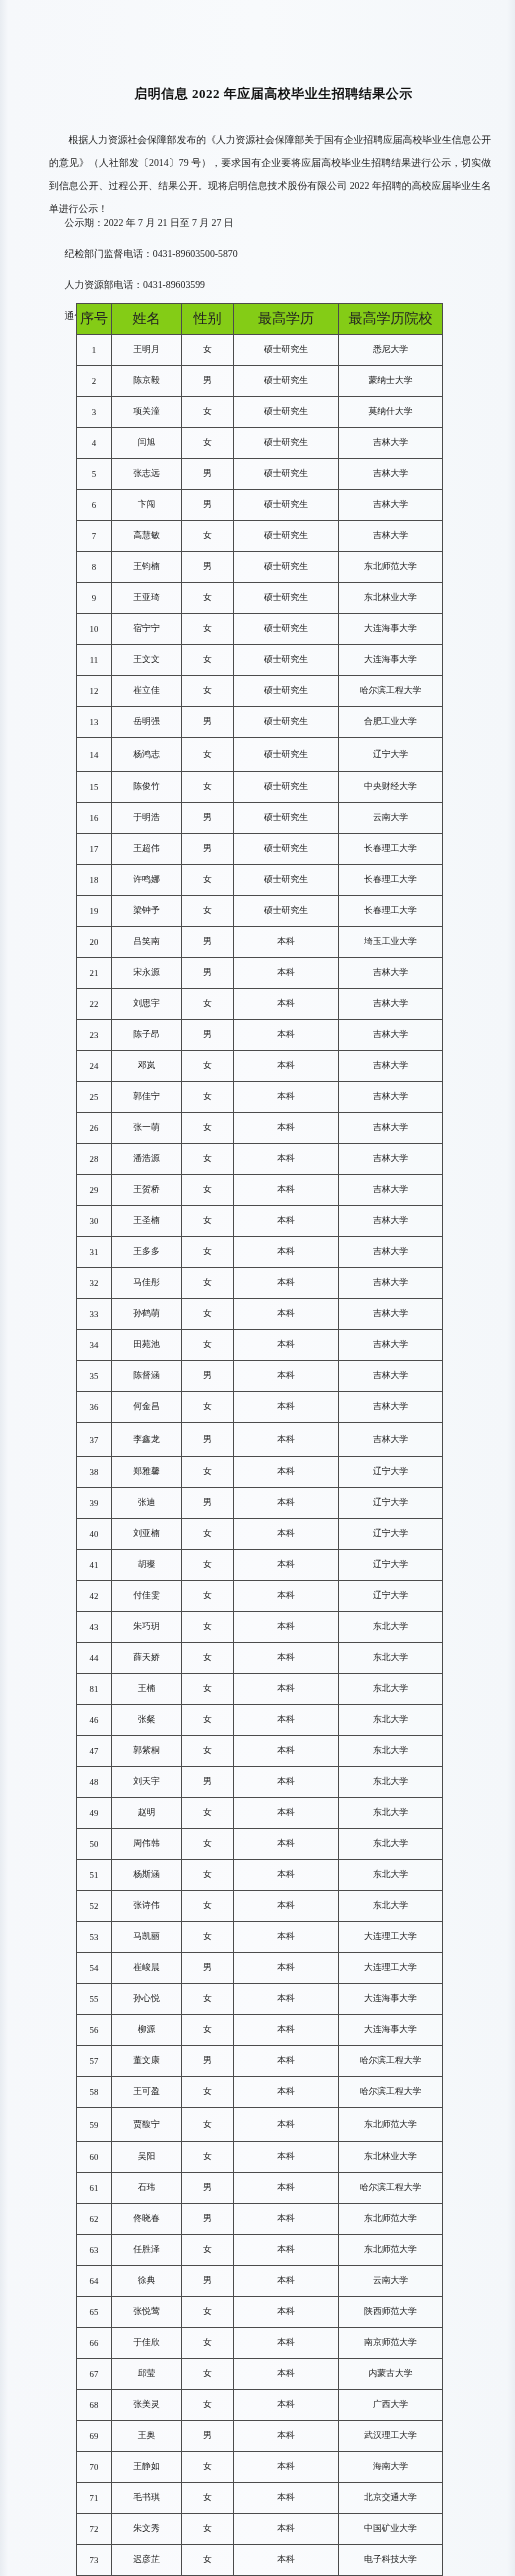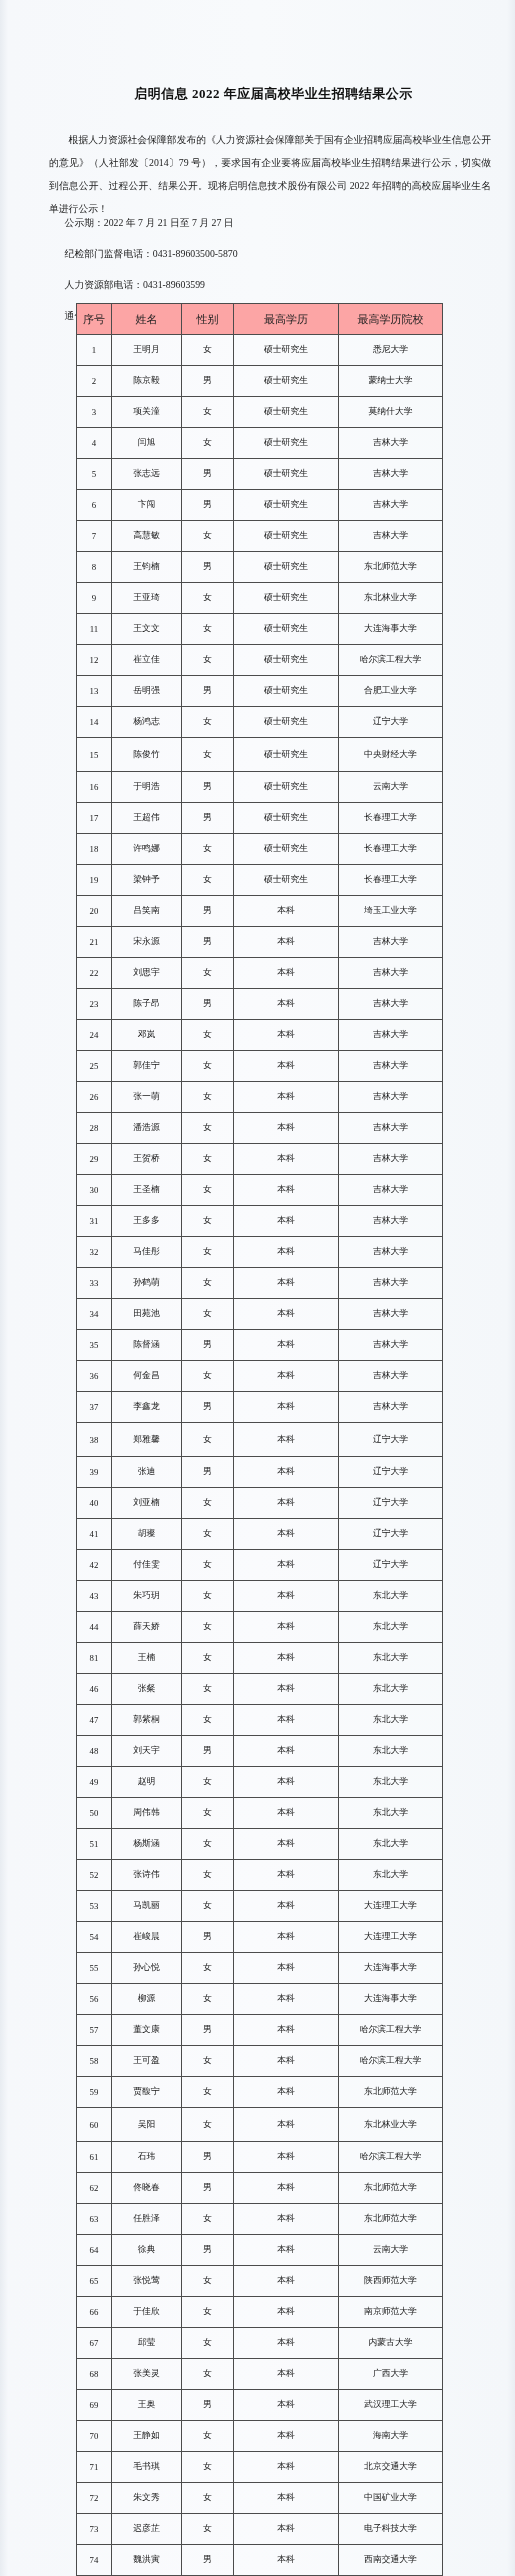--- a/index.html
+++ b/index.html
@@ -43,22 +43,22 @@
   table.roster col.c-name { width: 70px; }
   table.roster col.c-sex  { width: 52px; }
   table.roster col.c-deg  { width: 105px; }
   table.roster col.c-sch  { width: 104px; }
   table.roster th, table.roster td {
     border: 0.5px solid #4c4c4c;
     text-align: center; vertical-align: middle;
     padding: 0; overflow: hidden; white-space: nowrap;
   }
   table.roster th {
-    height: 30px; background: #fca5a5;
-    font-weight: normal; font-size: 11px; color: #222;
+    height: 30px; background: #84cc16;
+    font-weight: normal; font-size: 14px; color: #222;
   }
   table.roster td { height: 30px; background: rgba(255,255,255,0.25); }
   
   table.roster tbody tr:nth-child(14) td,
   table.roster tbody tr:nth-child(36) td,
   table.roster tbody tr:nth-child(58) td,
   table.roster tbody tr:nth-child(80) td,
   table.roster tbody tr:nth-child(102) td {
     border-top: 1.5px solid #3c3c3c; height: 33px;
   }
@@ -154,20 +154,27 @@
           <td>东北师范大学</td>
         </tr>
         <tr>
           <td>9</td>
           <td>王亚琦</td>
           <td>女</td>
           <td>硕士研究生</td>
           <td>东北林业大学</td>
         </tr>
         <tr>
+          <td>10</td>
+          <td>宿宁宁</td>
+          <td>女</td>
+          <td>硕士研究生</td>
+          <td>大连海事大学</td>
+        </tr>
+        <tr>
           <td>11</td>
           <td>王文文</td>
           <td>女</td>
           <td>硕士研究生</td>
           <td>大连海事大学</td>
         </tr>
         <tr>
           <td>12</td>
           <td>崔立佳</td>
           <td>女</td>

